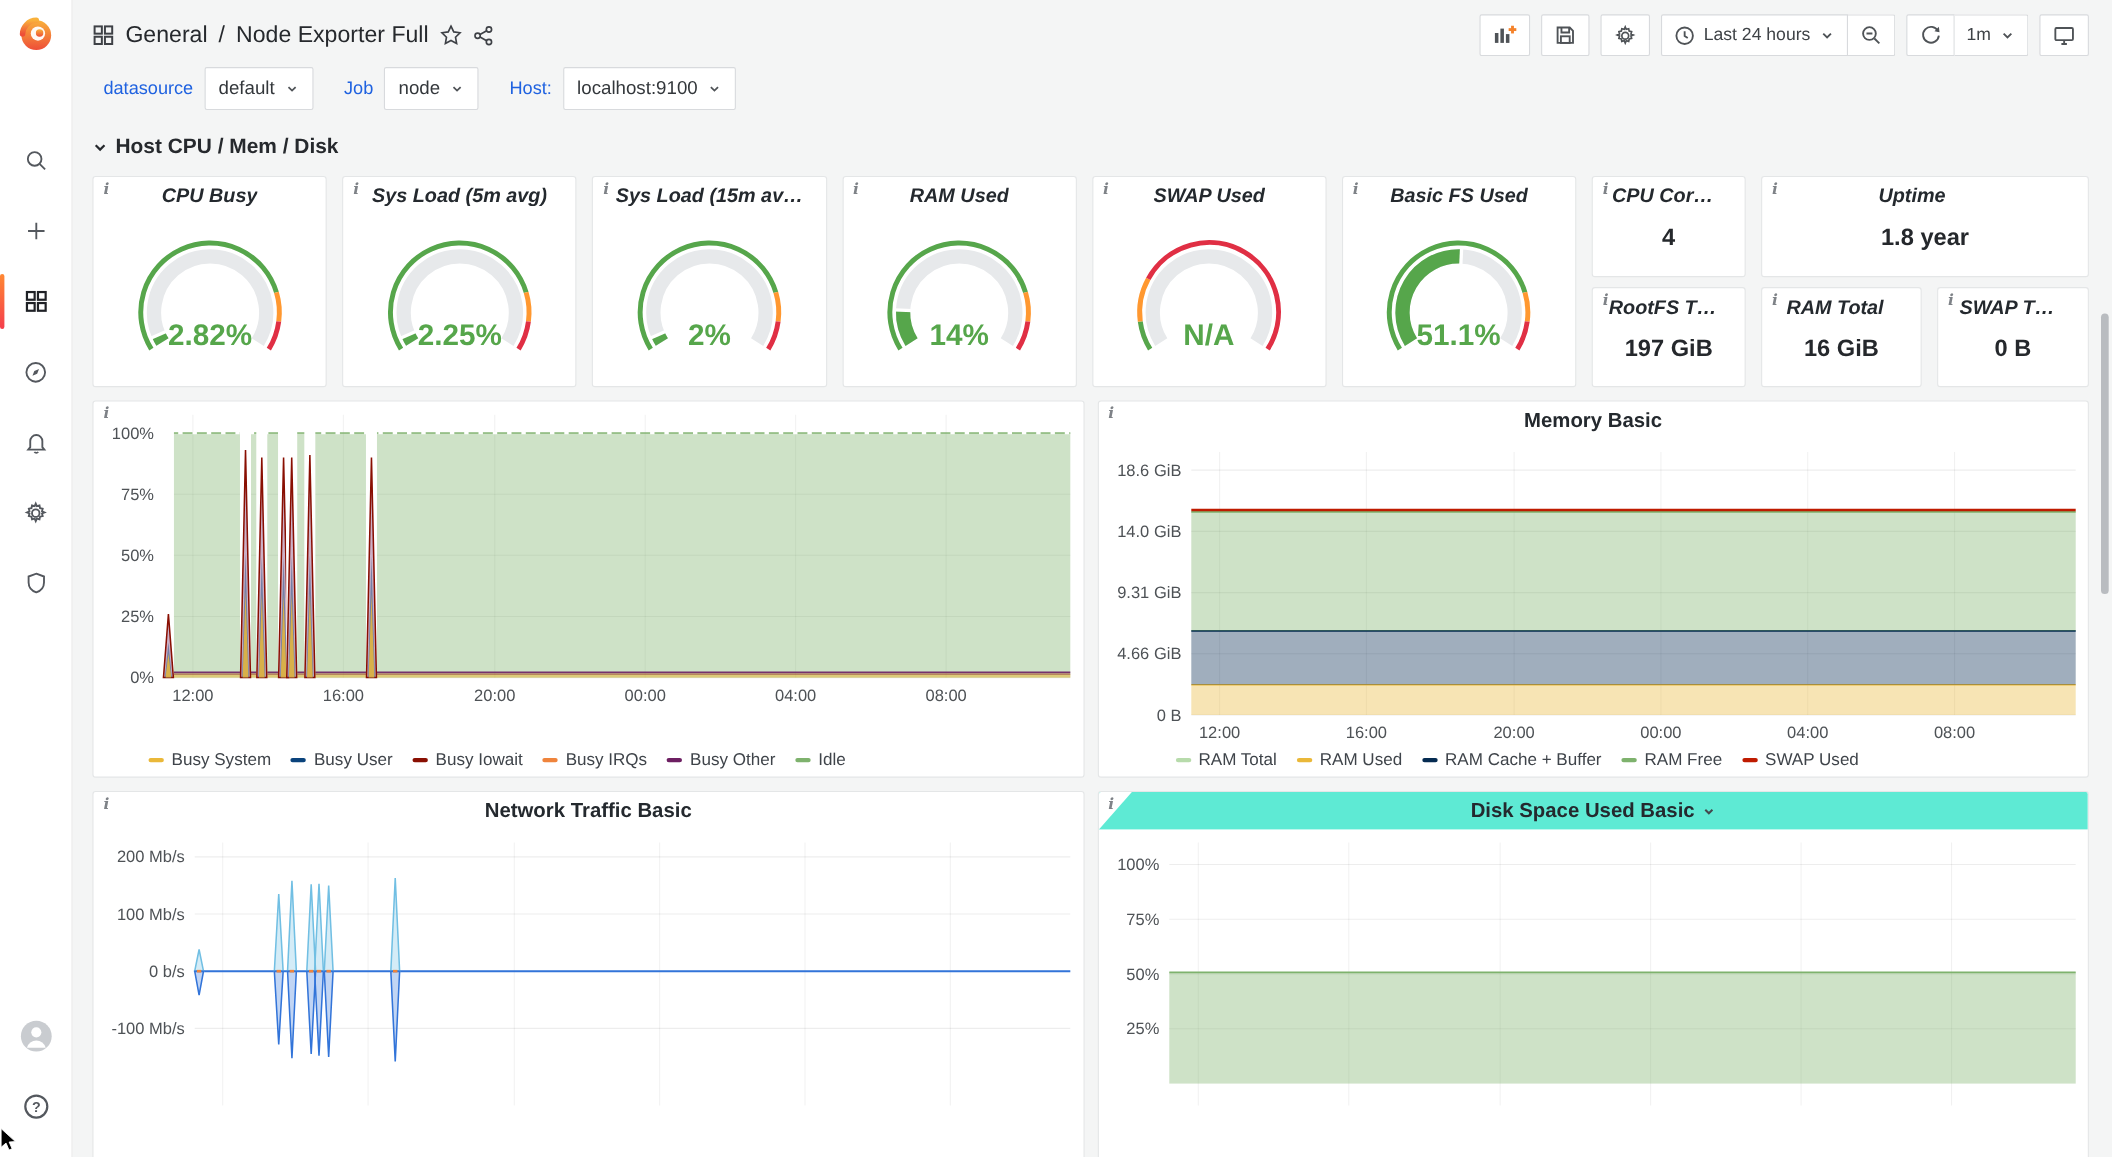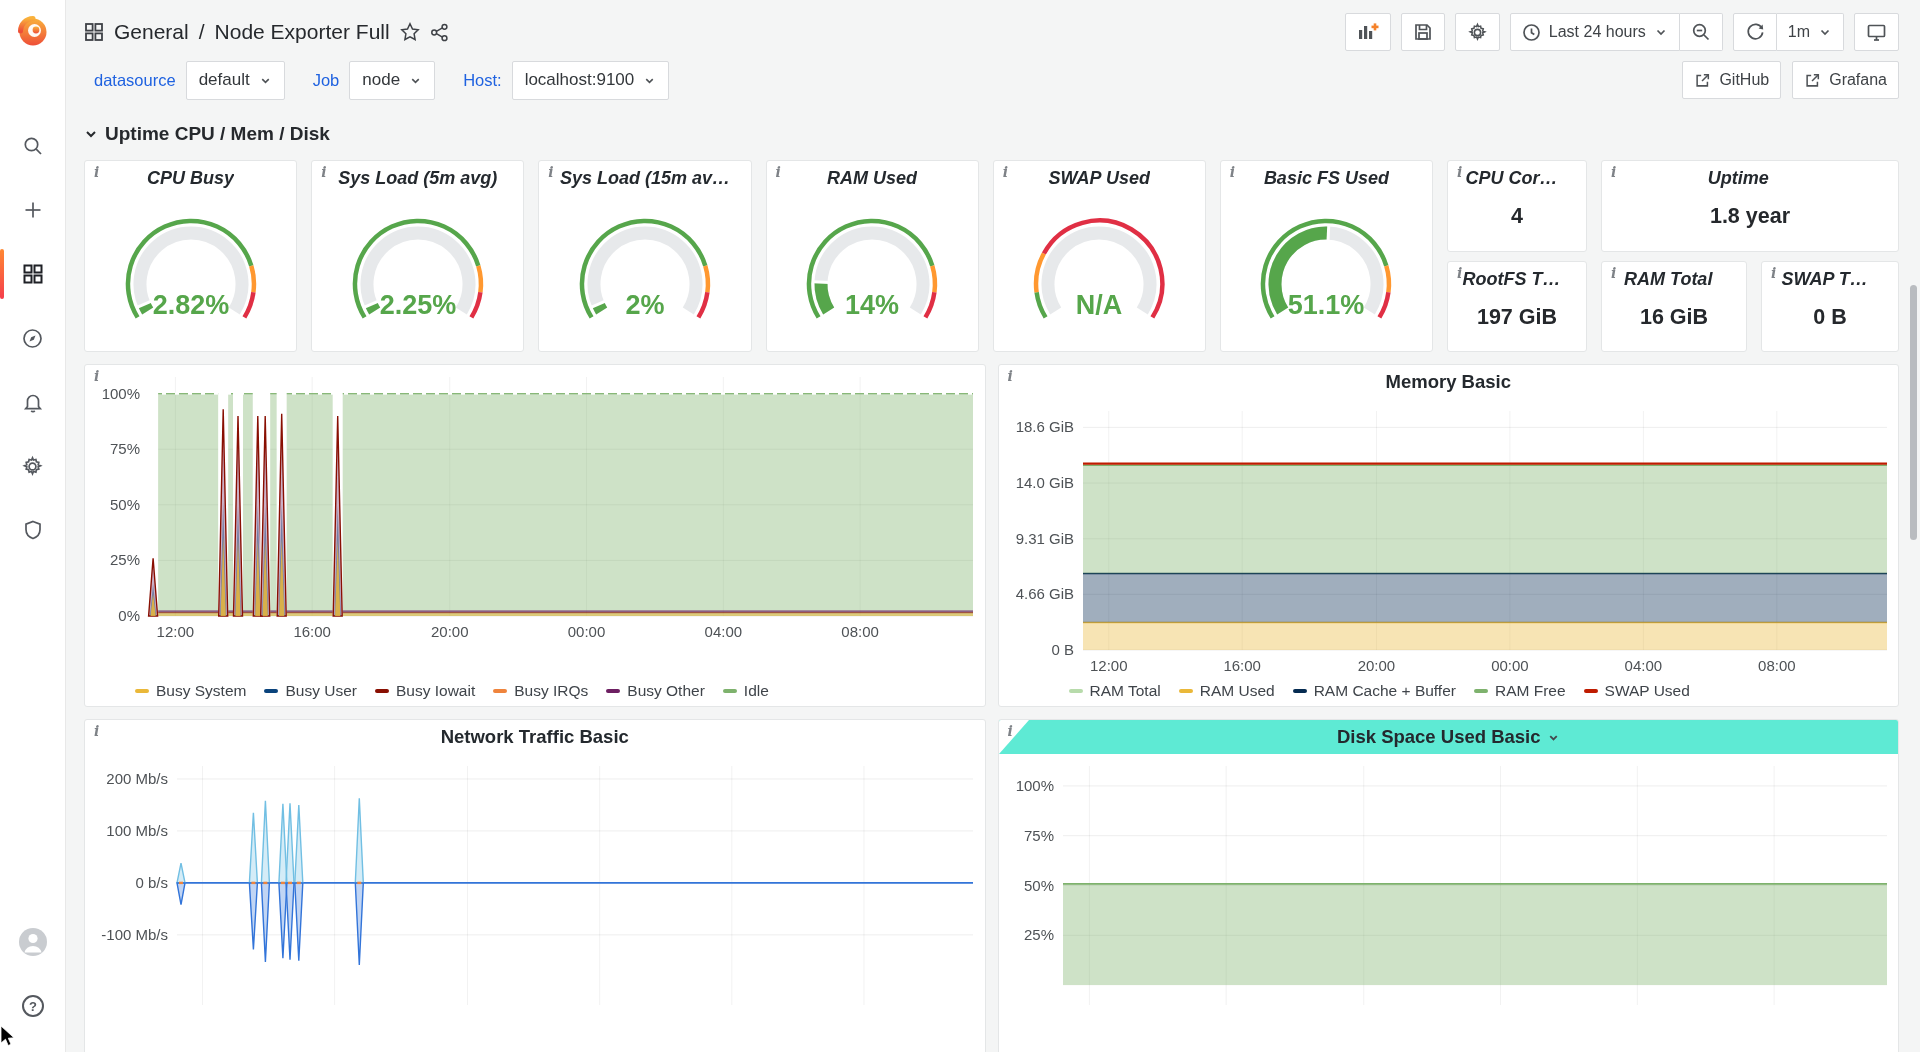--- a/index.html
+++ b/index.html
@@ -263,45 +263,27 @@
       </div>
       <div class="var">
         <span class="var-label">Host:</span>
         <div class="var-value">
           <span>localhost:9100</span>
           <svg width="13" height="13" viewBox="0 0 14 14" stroke="#4F5357" fill="none" stroke-width="1.7">
               <path d="M3.5 5.5 l3.5 3.5 3.5-3.5"></path>
             </svg>
         </div>
       </div>
-      <div class="links">
-        <div class="tb-btn">
-          <svg width="17" height="17" viewBox="0 0 19 19">
-              <path d="M8 4 H3.5 v11.5 H15 V11"></path>
-              <path d="M11 3 h5 v5"></path>
-              <line x1="16" y1="3" x2="9" y2="10"></line>
-            </svg>
-          <span>GitHub</span>
-        </div>
-        <div class="tb-btn">
-          <svg width="17" height="17" viewBox="0 0 19 19">
-              <path d="M8 4 H3.5 v11.5 H15 V11"></path>
-              <path d="M11 3 h5 v5"></path>
-              <line x1="16" y1="3" x2="9" y2="10"></line>
-            </svg>
-          <span>Grafana</span>
-        </div>
-      </div>
     </div>
 
     <div class="row-title">
       <svg width="14" height="14" viewBox="0 0 14 14">
           <path d="M3 5 l4 4 4-4"></path>
         </svg>
-      <span>Uptime CPU / Mem / Disk</span>
+      <span>Host CPU / Mem / Disk</span>
     </div>
 
     <div class="grid-quick">
       <div class="panel gauge-panel">
         <span class="info-i">i</span>
         <div class="p-title">CPU Busy</div>
         <div class="gauge-wrap">
             <svg width="188" height="136">
               <path d="M40.6 115.4 A63 63 0 1 1 154.3 63.8" stroke="#56A64B" stroke-width="4.5" fill="none"></path>
               <path d="M154.3 63.8 A63 63 0 0 1 156.4 90.3" stroke="#FF9830" stroke-width="4.5" fill="none"></path>

